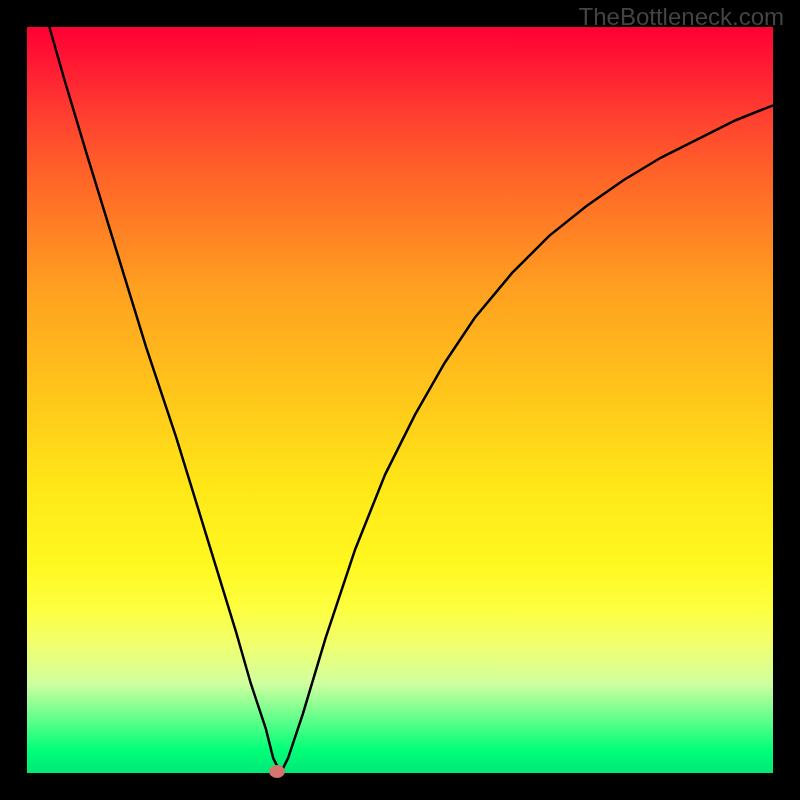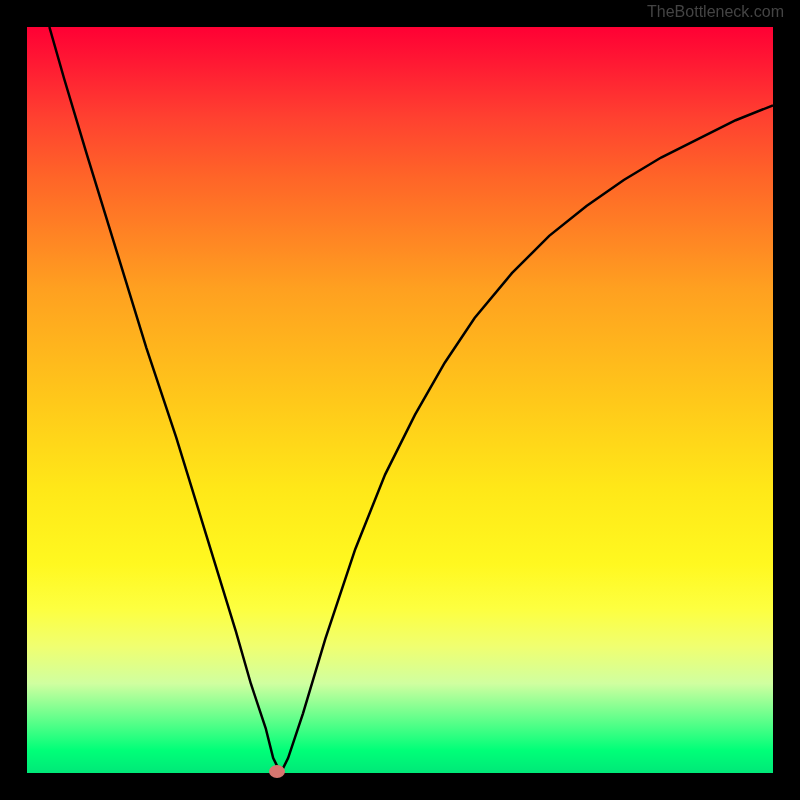--- a/index.html
+++ b/index.html
@@ -12,21 +12,21 @@
       height: 800px;
       background: #000;
       position: relative;
       font-family: Arial, sans-serif;
     }
     .watermark {
       position: absolute;
       top: 3px;
       right: 16px;
       color: #444;
-      font-size: 16px;
+      font-size: 24px;
       font-weight: 500;
       z-index: 10;
       text-align: right;
     }
     .chart-area {
       position: absolute;
       left: 27px;
       top: 27px;
       width: 746px;
       height: 746px;

